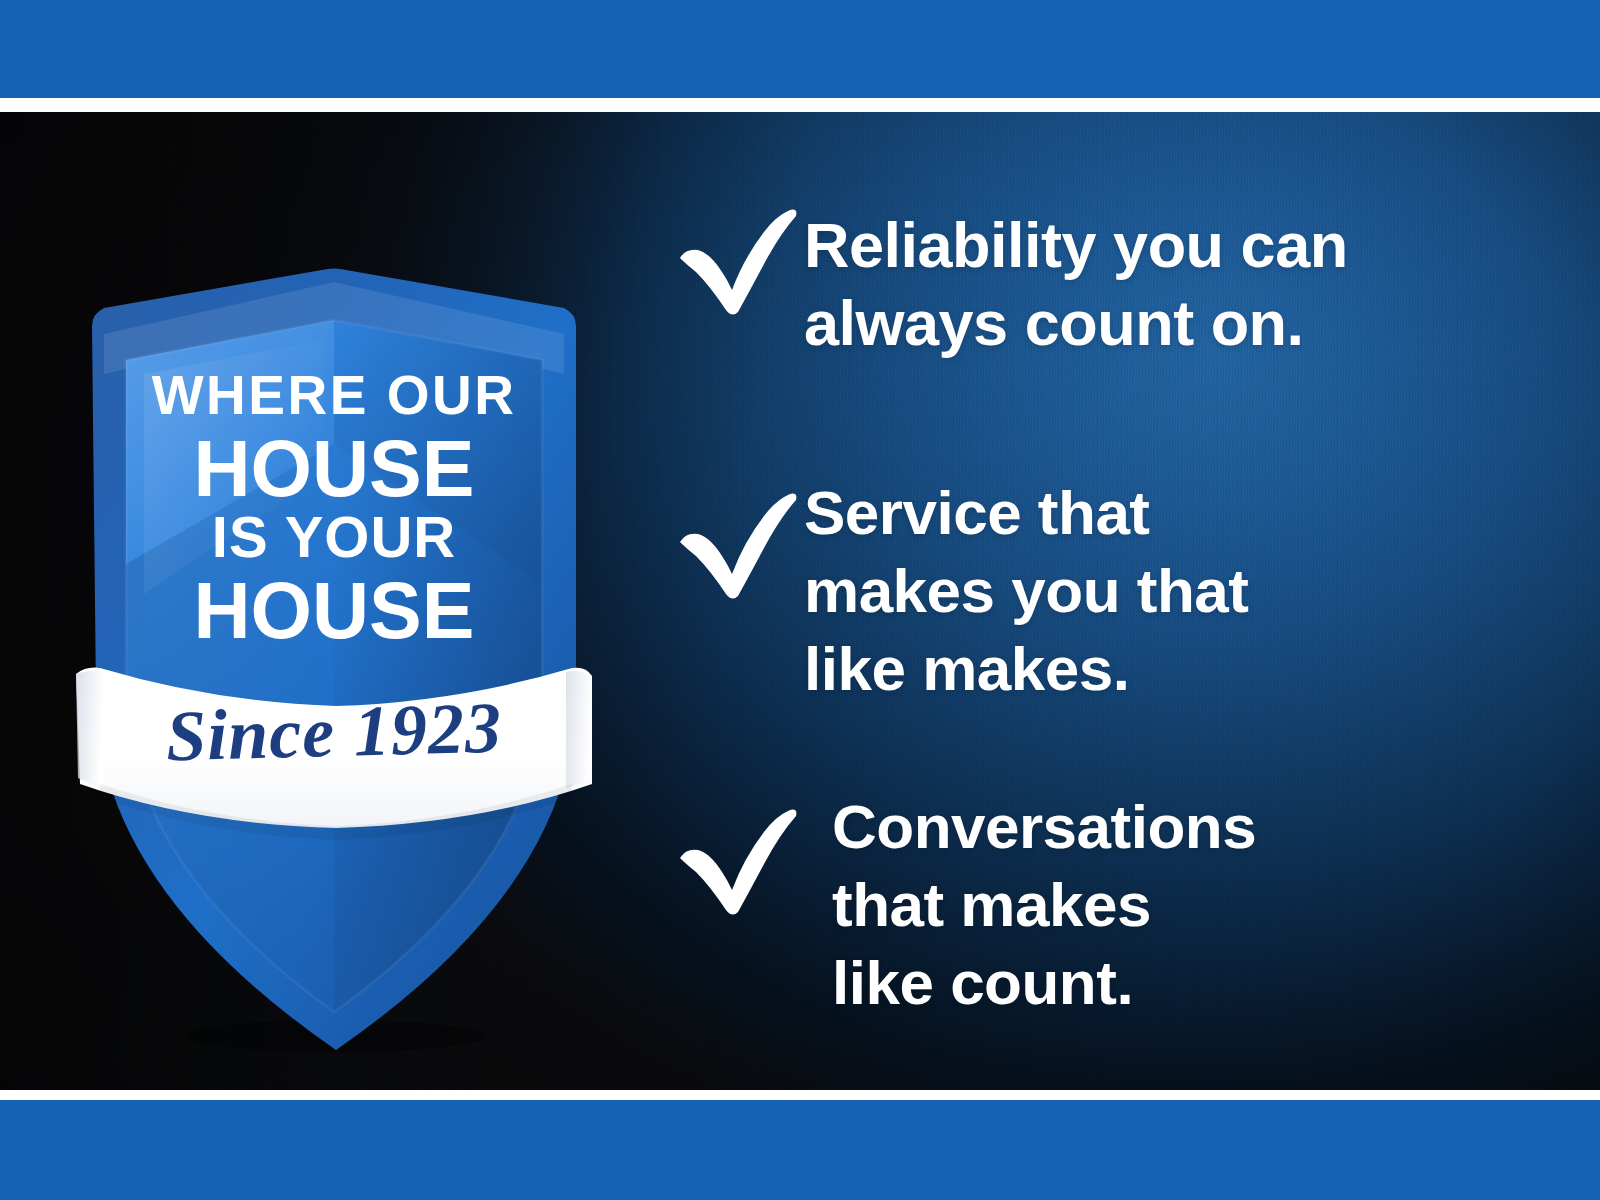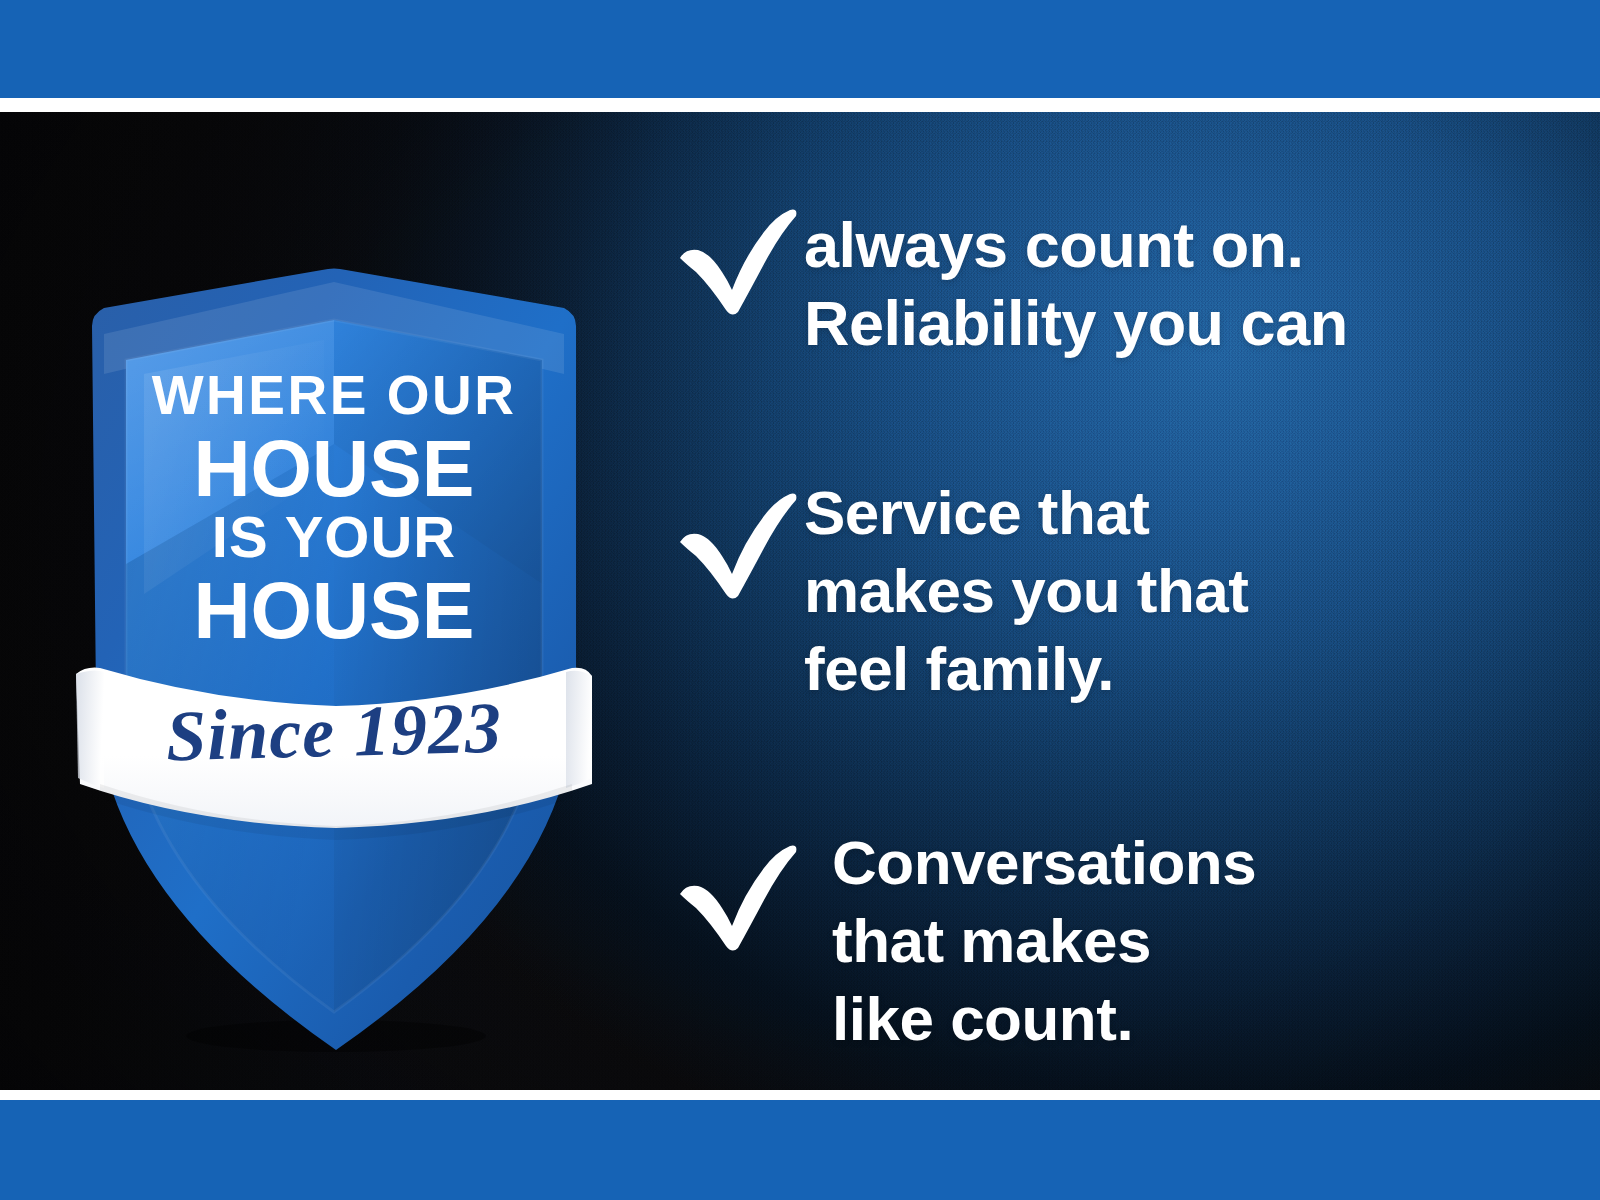--- a/index.html
+++ b/index.html
@@ -172,21 +172,21 @@
     font-size: 62px;
     line-height: 78px;
     letter-spacing: -0.5px;
     padding-top: 6px;
     text-shadow: 0 2px 6px rgba(0,0,0,0.18);
   }
   .benefit-text .ln { display: block; white-space: nowrap; }
 
   
   .b1 { margin-bottom: 106px; }
-  .b2 { margin-bottom: 110px; }
+  .b2 { margin-bottom: 74px; }
   .b1 .benefit-text { font-size: 63px; }
   .b2 .check { margin-top: 22px; }
   .b3 .check { margin-top: 24px; }
 </style>
 </head>
 <body>
 
 <div id="poster">
 
   <div class="bar bar-top"></div>
@@ -319,22 +319,22 @@
                      Q 104 10 118 4
                      Q 126 2 124 10
                      Q 108 28 92 58
                      Q 76 88 66 106
                      Q 60 112 54 104
                      Q 38 80 24 66
                      Q 14 58 8 52 Z" fill="#ffffff"></path>
           </svg>
         </div>
         <div class="benefit-text">
+          <span class="ln">Reliability you can</span>
           <span class="ln">always count on.</span>
-          <span class="ln">Reliability you can</span>
         </div>
       </div>
 
       <div class="benefit b2">
         <div class="check">
           <svg width="132" height="112" viewBox="0 0 132 112">
             <path d="M 8 52
                      Q 14 42 26 44
                      Q 38 47 50 66
                      Q 56 75 60 84
@@ -344,21 +344,21 @@
                      Q 108 28 92 58
                      Q 76 88 66 106
                      Q 60 112 54 104
                      Q 38 80 24 66
                      Q 14 58 8 52 Z" fill="#ffffff"></path>
           </svg>
         </div>
         <div class="benefit-text">
           <span class="ln">Service that</span>
           <span class="ln">makes you that</span>
-          <span class="ln">feel family.</span>
+          <span class="ln">like makes.</span>
         </div>
       </div>
 
       <div class="benefit b3">
         <div class="check">
           <svg width="132" height="112" viewBox="0 0 132 112">
             <path d="M 8 52
                      Q 14 42 26 44
                      Q 38 47 50 66
                      Q 56 75 60 84

